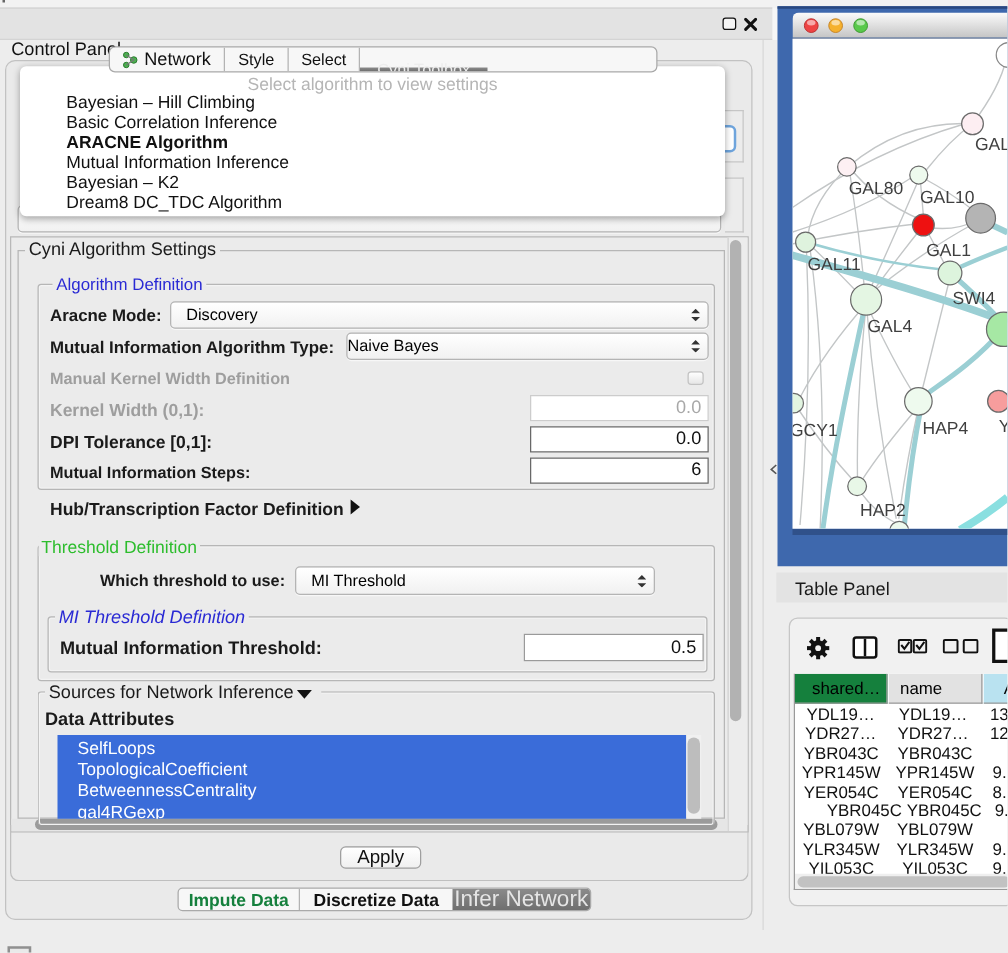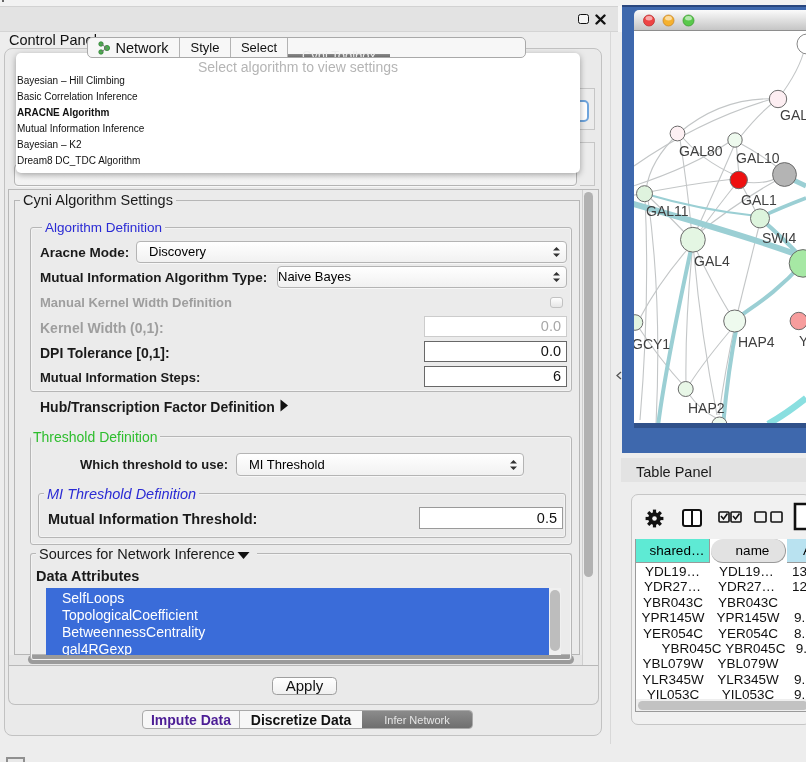--- a/index.html
+++ b/index.html
@@ -119,28 +119,28 @@
   <div style="color:#fff;font-size:14px;padding:2px 0 0 16px;line-height:17px;">SelfLoops<br>TopologicalCoefficient<br>BetweennessCentrality<br>gal4RGexp</div>
 </div>
 <div class="abs" style="left:549px;top:588px;width:12px;height:67px;background:#f0f0f0;"></div>
 <div class="abs" style="left:550px;top:590px;width:10px;height:61px;background:#bdbdbd;border-radius:5px;"></div>
 
 <div class="abs" style="left:8px;top:660px;width:591px;height:45px;border:1px solid #bfbfbf;border-top:none;border-radius:0 0 7px 7px;"></div>
 
 <div class="abs" style="left:272px;top:677px;width:65px;height:18px;background:linear-gradient(#ffffff,#f0f0f0);border:1px solid #9f9f9f;border-radius:4.5px;font-size:15px;color:#111;text-align:center;line-height:16px;">Apply</div>
 
 <div class="abs" style="left:142px;top:710px;width:331px;height:19px;background:#f7f7f7;border:1px solid #a9a9a9;border-radius:4px;display:flex;overflow:hidden;">
-  <div style="width:97px;display:flex;align-items:center;justify-content:center;font-size:14px;font-weight:bold;color:#4c1d95;border-right:1px solid #b3b3b3;">Impute Data</div>
+  <div style="width:97px;display:flex;align-items:center;justify-content:center;font-size:14px;font-weight:bold;color:#15803d;border-right:1px solid #b3b3b3;">Impute Data</div>
   <div style="width:122px;display:flex;align-items:center;justify-content:center;font-size:14px;font-weight:bold;color:#111;">Discretize Data</div>
-  <div style="width:110px;display:flex;align-items:center;justify-content:center;font-size:11px;color:#e5e5e5;background:linear-gradient(#8b8b8b,#6f6f6f);">Infer Network</div>
+  <div style="width:110px;display:flex;align-items:center;justify-content:center;font-size:18px;color:#e5e5e5;background:linear-gradient(#8b8b8b,#6f6f6f);">Infer Network</div>
 </div>
 
 <div class="abs" style="left:16px;top:53px;width:564px;height:120px;background:#fff;border-radius:5px;box-shadow:0 2px 6px rgba(0,0,0,0.35);"></div>
 <div class="abs" style="left:16px;top:59px;width:564px;text-align:center;font-size:14px;color:#b5b5b5;">Select algorithm to view settings</div>
-<div class="abs" style="left:17px;top:73px;font-size:10px;color:#111;line-height:16px;white-space:nowrap;">Bayesian – Hill Climbing<br>Basic Correlation Inference<br><b>ARACNE Algorithm</b><br>Mutual Information Inference<br>Bayesian – K2<br>Dream8 DC_TDC Algorithm</div>
+<div class="abs" style="left:17px;top:73px;font-size:14px;color:#111;line-height:16px;white-space:nowrap;padding-left:36px;">Bayesian – Hill Climbing<br>Basic Correlation Inference<br><b>ARACNE Algorithm</b><br>Mutual Information Inference<br>Bayesian – K2<br>Dream8 DC_TDC Algorithm</div>
 
 <div class="abs" style="left:622px;top:5px;width:184px;height:448px;background:#3e68ad;border-top:2px solid #29477f;"></div>
 
 <div class="abs" style="left:634px;top:10px;width:172px;height:21px;background:linear-gradient(#fbfbfb,#c5c5c5);border-radius:5px 0 0 0;border-bottom:1px solid #8e8e8e;"></div>
 <svg class="abs" style="left:634px;top:10px;" width="172" height="21">
   <circle cx="15" cy="10.5" r="5.5" fill="#ee4444" stroke="#b33" stroke-width="0.8"></circle>
   <circle cx="34.5" cy="10.5" r="5.5" fill="#f5b12e" stroke="#c8862a" stroke-width="0.8"></circle>
   <circle cx="54.5" cy="10.5" r="5.5" fill="#59c94b" stroke="#3f9a33" stroke-width="0.8"></circle>
   <ellipse cx="15" cy="8.2" rx="3.4" ry="2.2" fill="rgba(255,255,255,0.55)"></ellipse>
   <ellipse cx="34.5" cy="8.2" rx="3.4" ry="2.2" fill="rgba(255,255,255,0.55)"></ellipse>
@@ -259,22 +259,22 @@
     <g fill="none" stroke="#111" stroke-width="1.6">
       <rect x="1" y="1" width="11" height="10" rx="1"></rect>
       <rect x="17" y="1" width="11" height="10" rx="1"></rect>
     </g>
   </svg>
 <svg class="abs" style="left:793px;top:502px;" width="13" height="29" viewBox="0 0 13 29">
     <path d="M2 2 L16 2 L22 8 L22 27 L2 27 Z" fill="#fff" stroke="#111" stroke-width="2.6"></path>
   </svg>
 
 <div class="abs" style="left:635px;top:539px;width:171px;height:173px;background:#fff;border-left:1px solid #9a9a9a;border-bottom:1px solid #9a9a9a;overflow:hidden;">
-  <div style="position:absolute;left:0;top:0;width:74px;height:24px;background:#5eead4;border-right:1px solid #9a9a9a;border-bottom:1px solid #9a9a9a;text-align:center;font-size:13.5px;line-height:23px;padding-left:9px;">shared…</div>
-  <div style="position:absolute;left:75px;top:0;width:75px;height:24px;background:#e2e2e2;border-right:1px solid #9a9a9a;border-bottom:1px solid #9a9a9a;text-align:center;font-size:13.5px;line-height:23px;padding-left:9px;border-radius:12px;">name</div>
+  <div style="position:absolute;left:0;top:0;width:74px;height:24px;background:#15803d;border-right:1px solid #9a9a9a;border-bottom:1px solid #9a9a9a;text-align:center;font-size:13.5px;line-height:23px;padding-left:9px;">shared…</div>
+  <div style="position:absolute;left:75px;top:0;width:75px;height:24px;background:#e2e2e2;border-right:1px solid #9a9a9a;border-bottom:1px solid #9a9a9a;text-align:left;font-size:13.5px;line-height:23px;padding-left:9px;">name</div>
   <div style="position:absolute;left:151px;top:0;width:25px;height:24px;background:#b9e2f0;border-bottom:1px solid #9a9a9a;font-size:13.5px;line-height:23px;padding-left:16px;">A</div>
   <div style="position:absolute;left:0;top:25px;width:171px;font-size:13.5px;line-height:15.4px;color:#111;">
     <div style="display:flex;">
         <span style="width:74px;text-align:center;">YDL19…</span>
         <span style="width:76px;text-align:center;">YDL19…</span>
         <span style="padding-left:8px;">13</span>
       </div>
     <div style="display:flex;">
         <span style="width:74px;text-align:center;">YDR27…</span>
         <span style="width:76px;text-align:center;">YDR27…</span>

